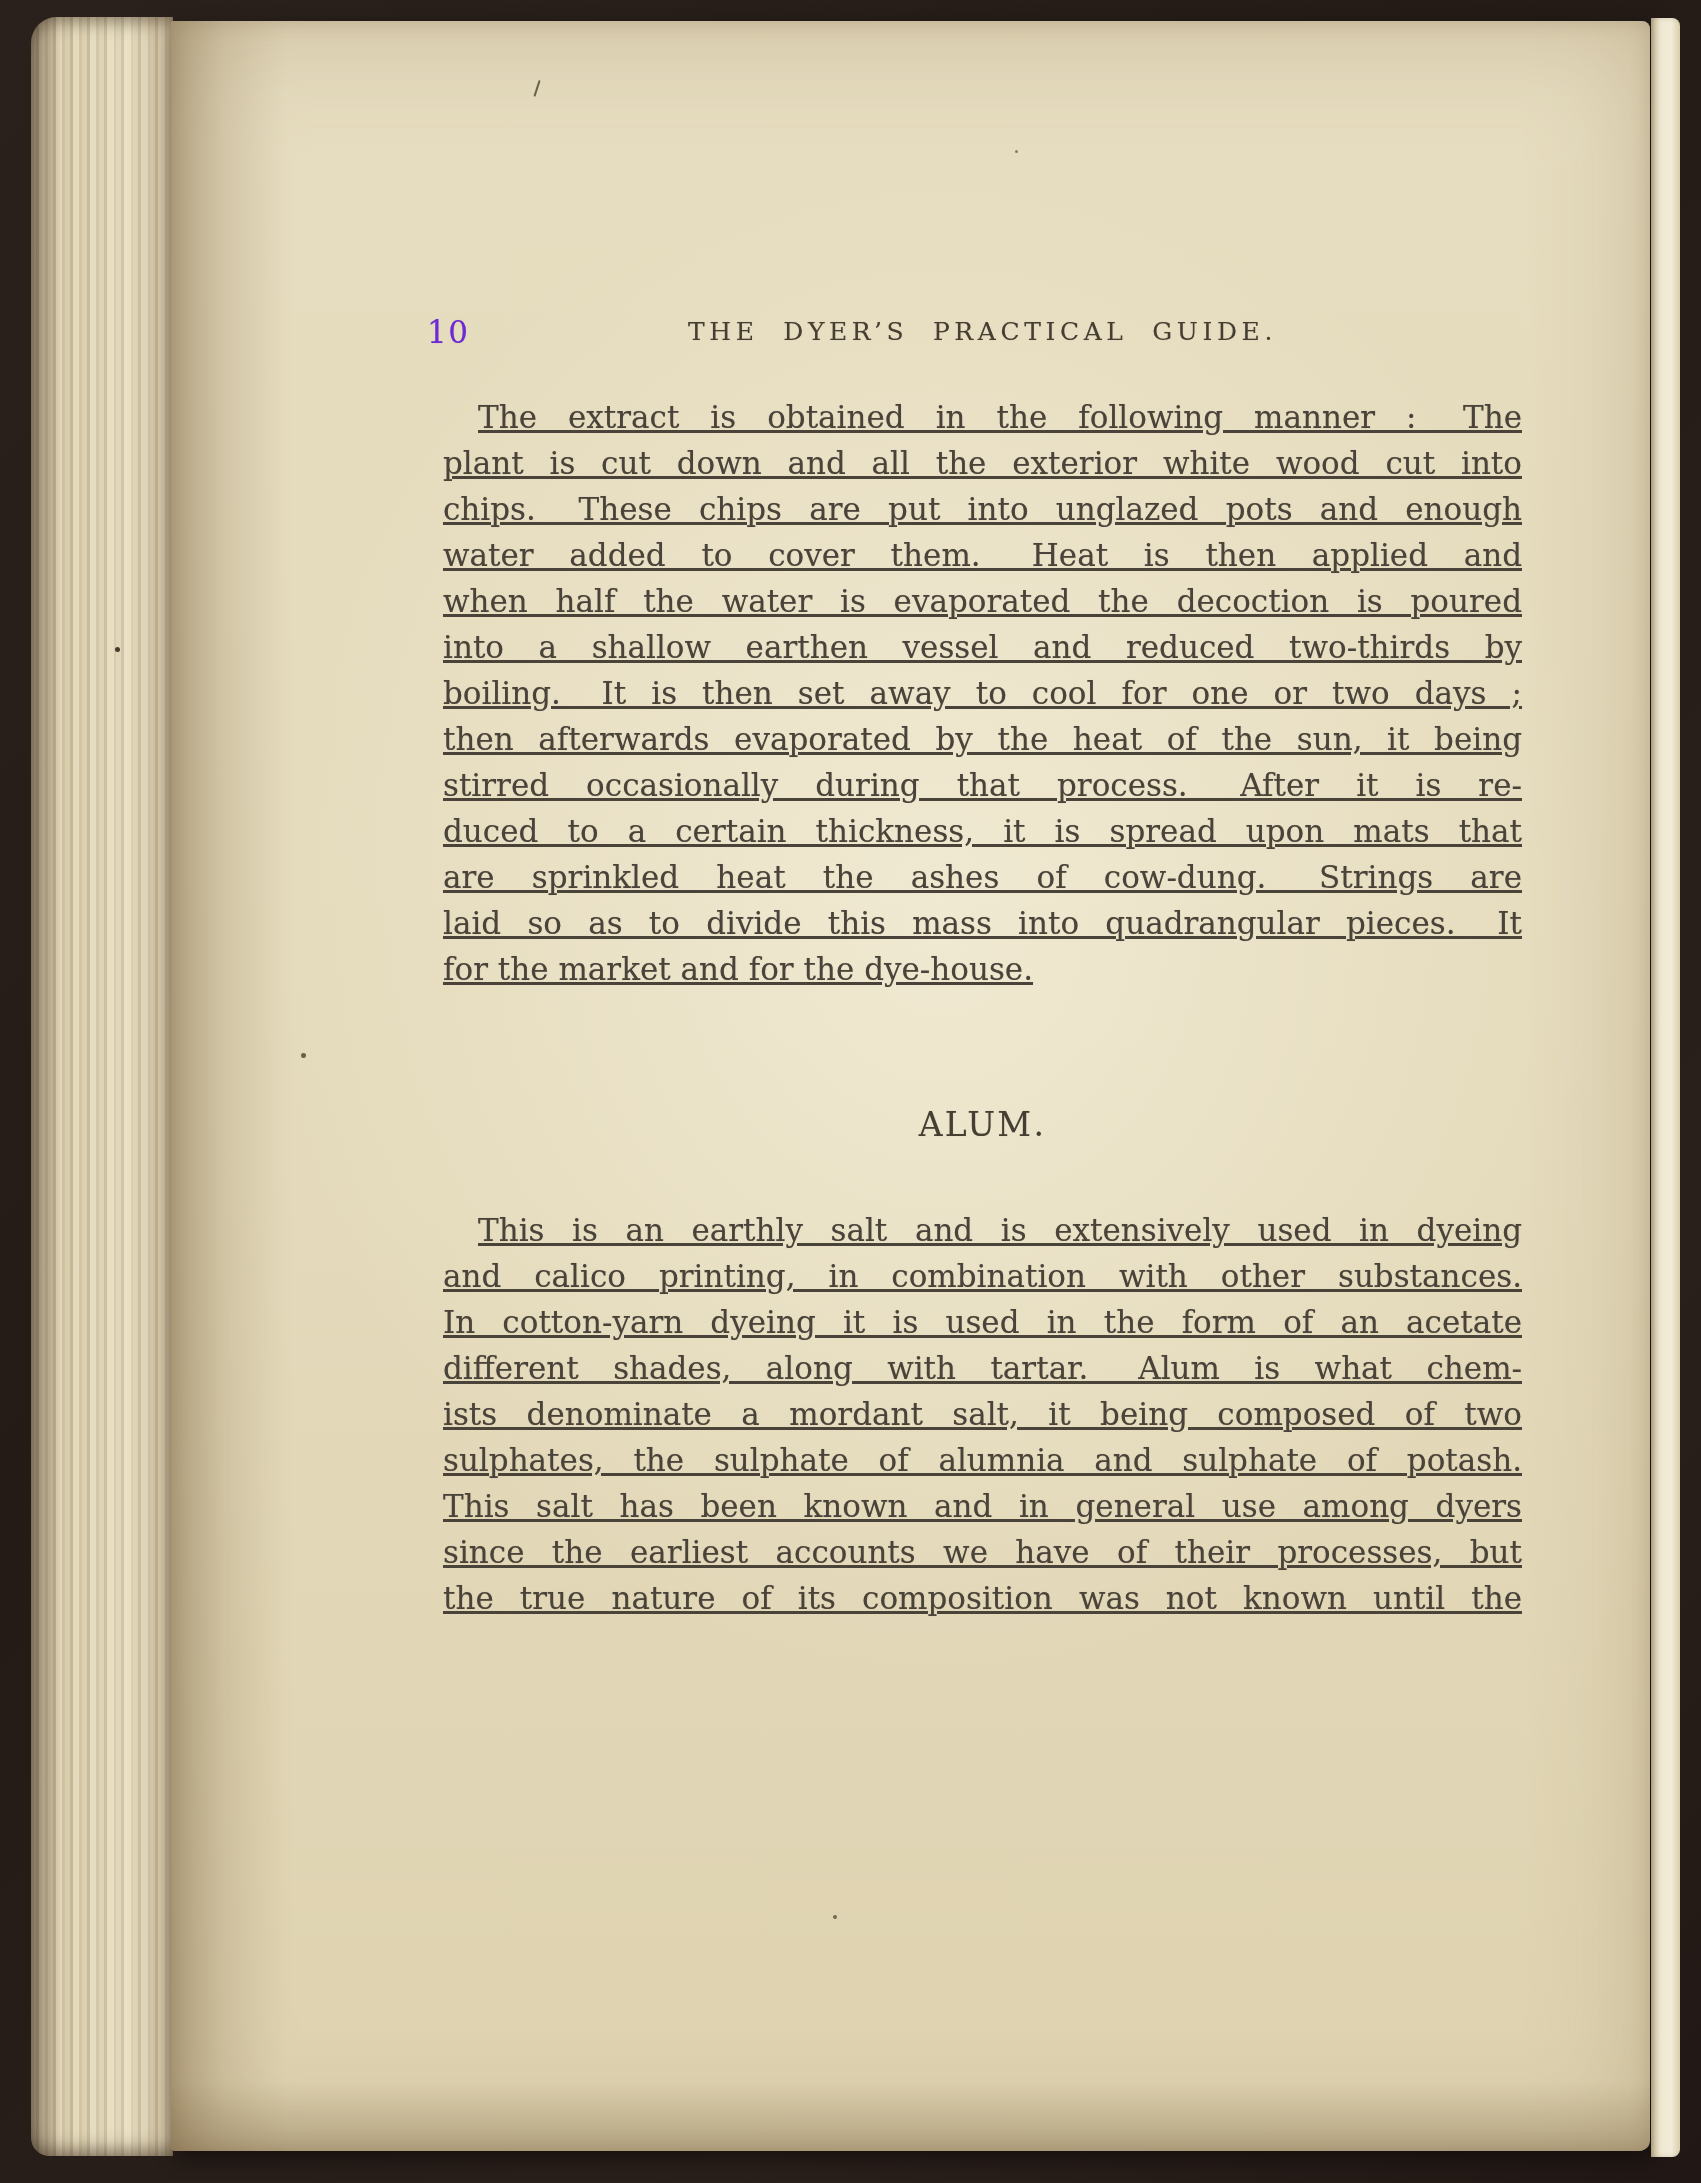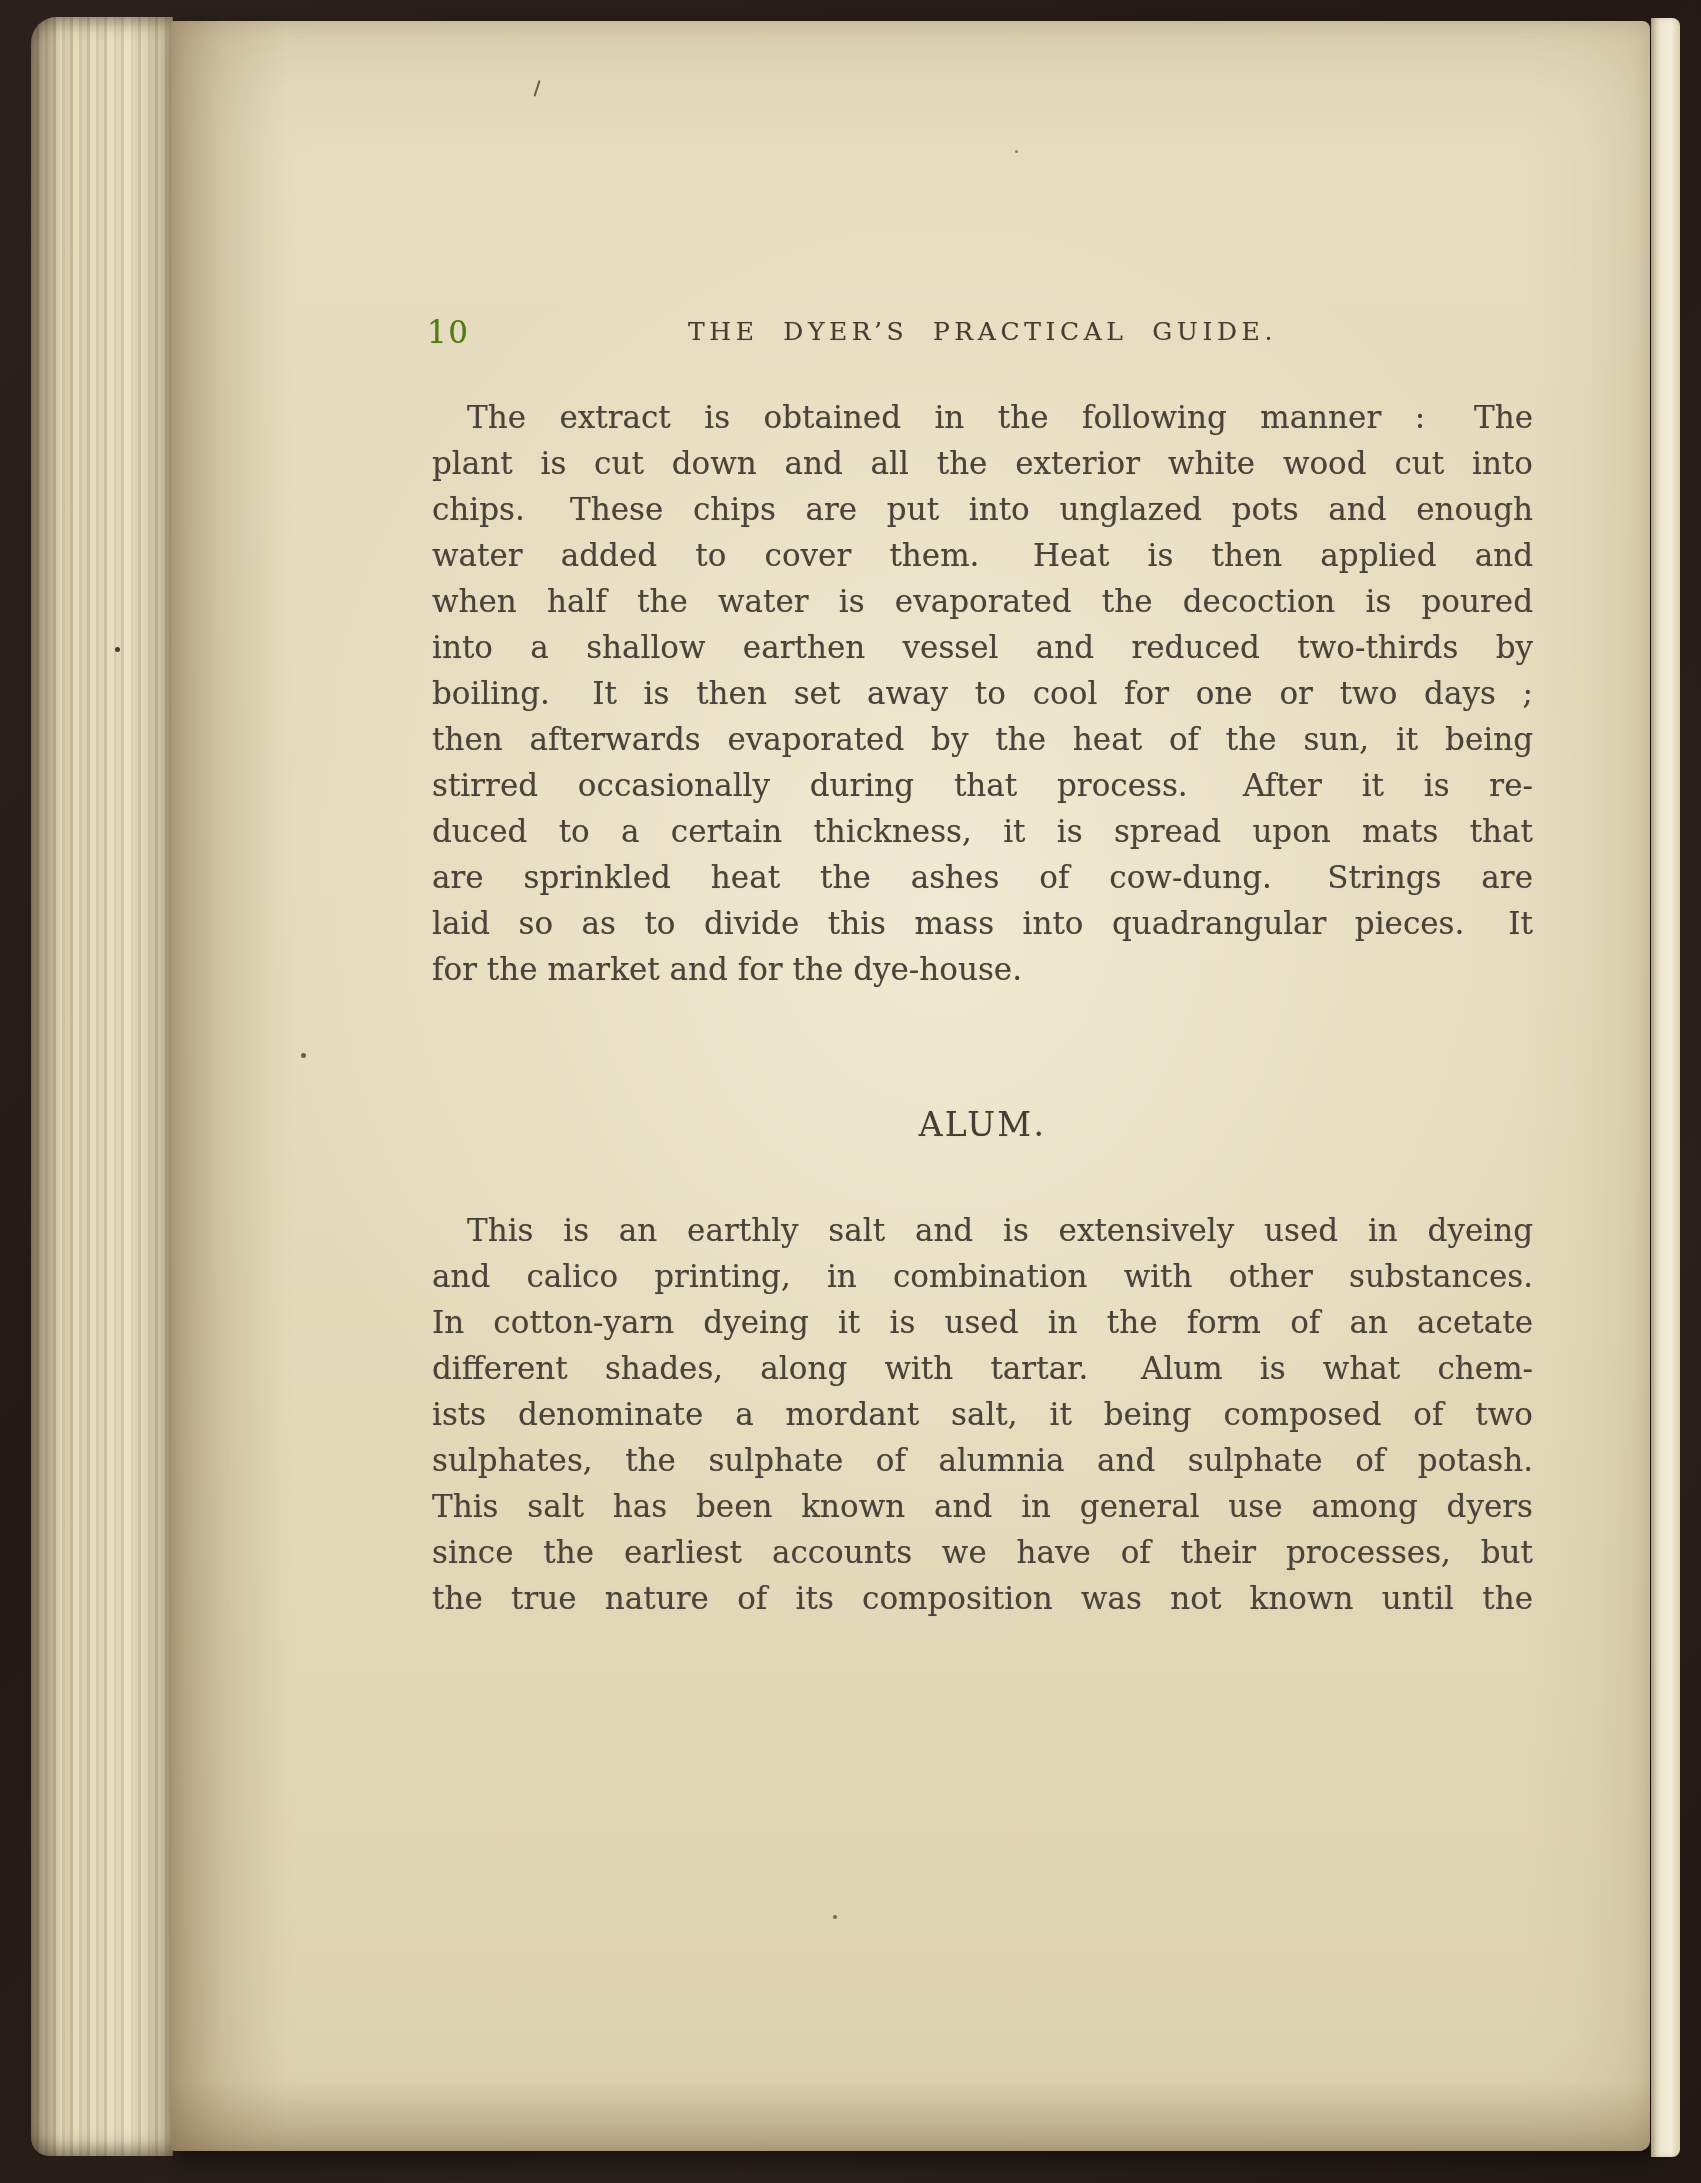--- a/index.html
+++ b/index.html
@@ -53,27 +53,27 @@
     background:linear-gradient(90deg,#d8cdab 0%,#efe8d2 35%,#f2ecd8 70%,#d9cdab 100%);
     box-shadow:inset 4.6px 0 7.7px -3.1px rgba(80,60,35,.5);
   }
   .content{
     position:absolute;left:427px;top:312px;width:1111px;
     color:#4a4339;
     text-shadow:0 0 0.8px rgba(74,67,57,.35);
   }
   .header{position:relative;height:40px;}
   .pagenum{
-    position:absolute;left:0;top:1.5px;font-size:31px;letter-spacing:1.5px;color:#4d7c0f;
+    position:absolute;left:0;top:1.5px;font-size:31px;letter-spacing:1.5px;color:#6d28d9;
   }
   .running{
     display:block;text-align:center;font-size:25px;letter-spacing:4.6px;word-spacing:12.2px;
     color:#453e31;padding-top:5.4px;
   }
-  .para{margin:5px;font-size:31px;line-height:46px;}
+  .para{margin:16px;font-size:31px;line-height:46px;text-decoration:underline;}
   .para-1{margin-top:42px;}
   .para-2{margin-top:0;}
   .line{text-align:justify;text-align-last:justify;}
   .line.first{text-indent:35px;}
   .line.last{text-align-last:left;}
   .heading{
     margin:113px 0 63px 0;text-align:center;font-weight:normal;
     font-size:33px;letter-spacing:2.3px;color:#453e32;
   }
   

